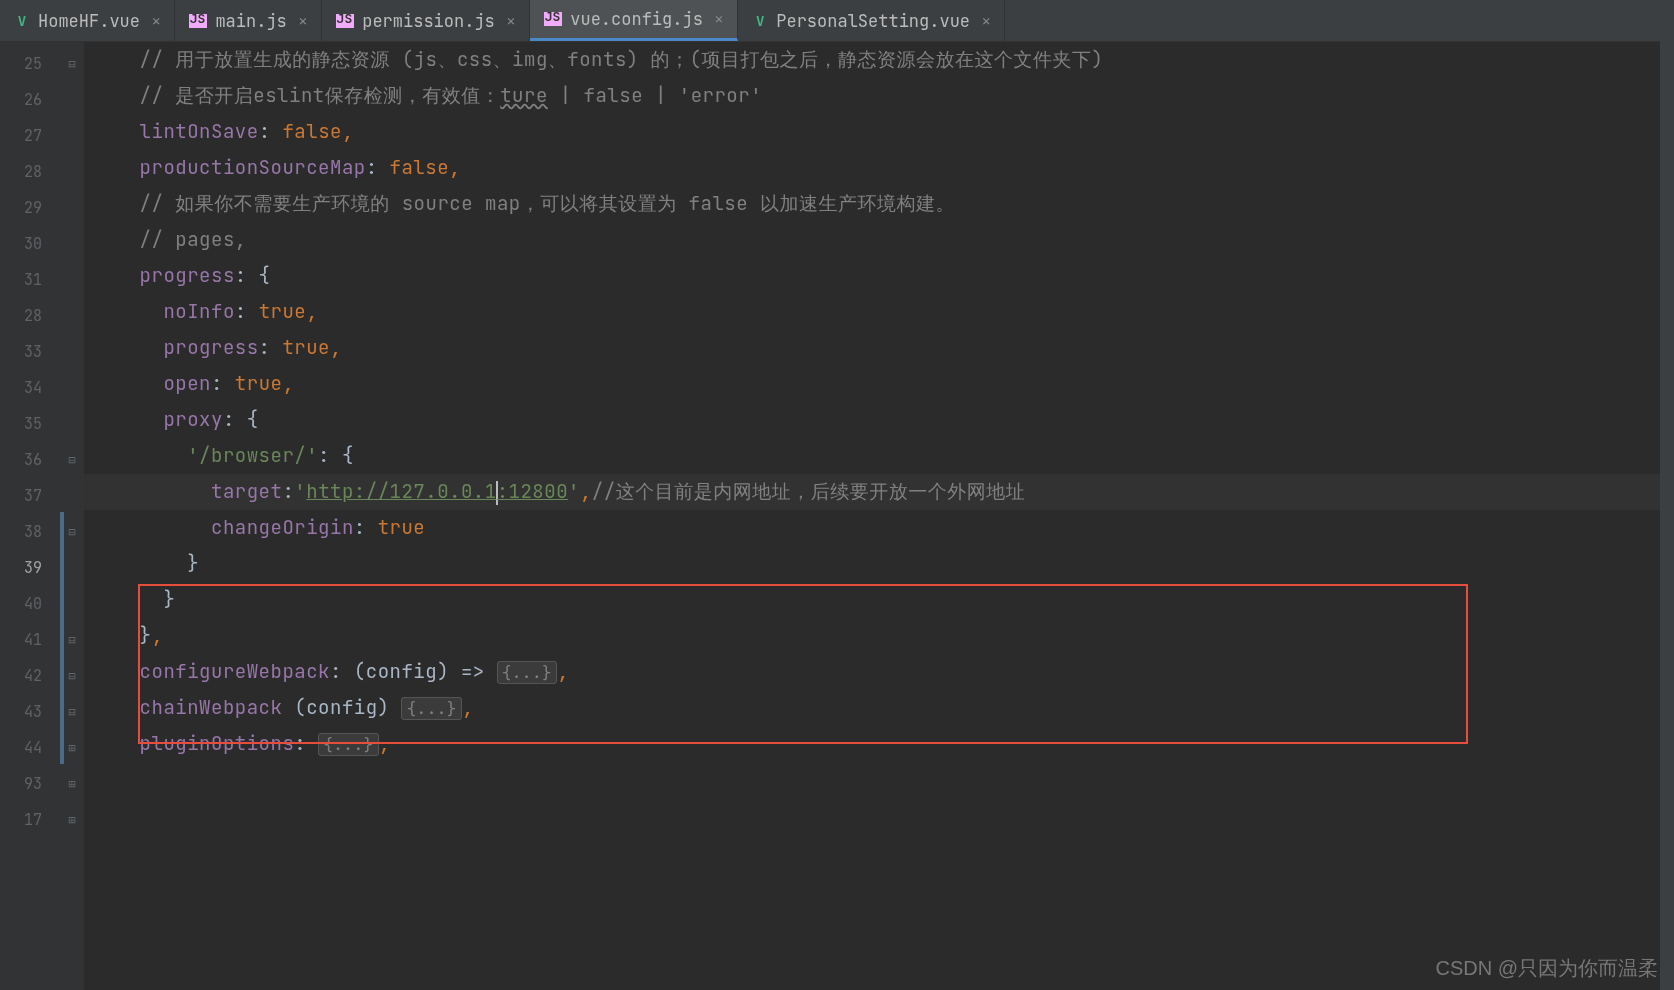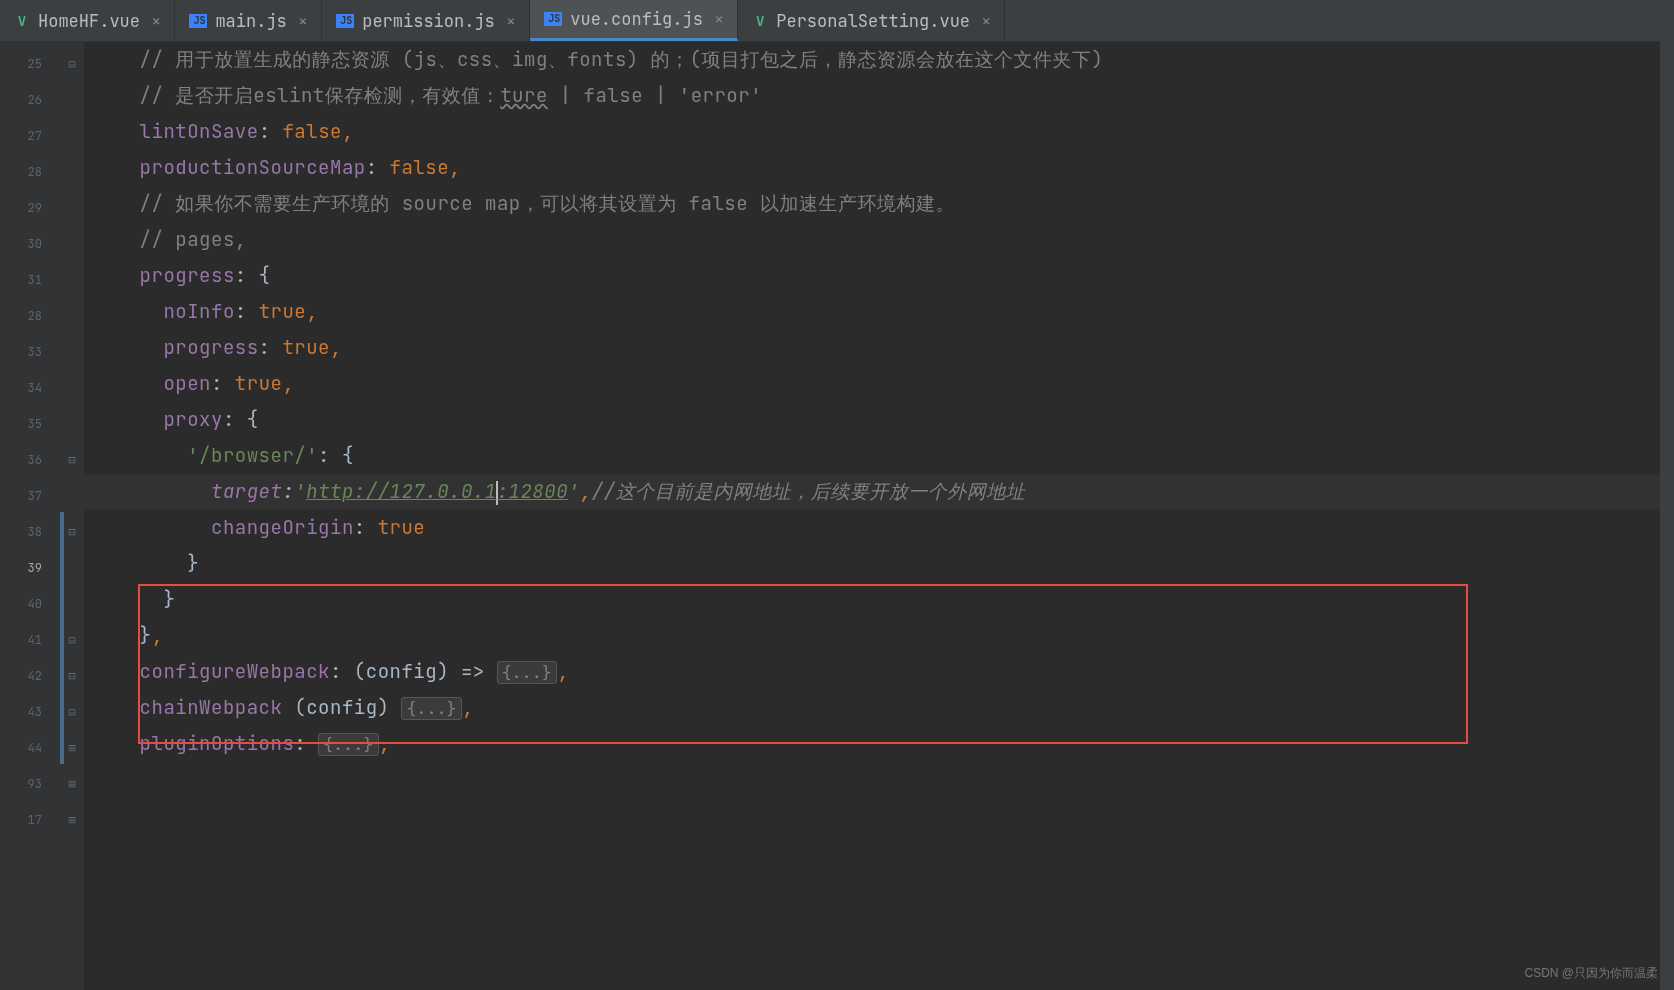--- a/index.html
+++ b/index.html
@@ -37,58 +37,58 @@
     font-size: 14px;
     margin-left: 4px;
   }
   .icon-vue {
     width: 16px; height: 16px;
     display: inline-flex; align-items:center; justify-content:center;
     color: #41b883; font-weight: bold; font-size: 14px;
   }
   .icon-js {
     width: 18px; height: 14px;
-    background: #3b82f6;
+    background: #f0abfc;
     color: #323330;
-    font-size: 10px;
+    font-size: 13px;
     font-weight: bold;
     display: inline-flex;
     align-items: flex-end;
     justify-content: flex-end;
     padding: 1px 2px;
   }
   .editor {
     display: flex;
     height: calc(100% - 42px);
     background: #2b2b2b;
   }
   .gutter {
     width: 60px;
     background: #313335;
     text-align: right;
     color: #606366;
-    font-size: 12px;
+    font-size: 15px;
     padding-top: 4px;
     user-select: none;
   }
   .gutter .ln { height: 36px; line-height: 36px; padding-right: 18px; }
   .gutter .ln.current { color: #a4a3a3; }
   .fold-col {
     width: 24px;
     background: #313335;
     padding-top: 4px;
   }
   .fold-col .fm { height: 36px; display:flex; align-items:center; justify-content:center; color:#606366; font-size:12px; }
   .code {
     flex: 1;
     padding-top: 0;
     position: relative;
   }
   .line { height: 36px; line-height: 36px; white-space: pre; padding-left: 8px; font-size: 19px; letter-spacing: 0.5px;}
-  .line.current { background: #323232; font-style: italic; }
+  .line.current { background: #323232; }
   .c-comment { color: #808080; }
   .c-key { color: #9876aa; }
   .c-bool { color: #cc7832; }
   .c-num { color: #6897bb; }
   .c-str { color: #6a8759; }
   .c-punc { color: #cc7832; }
   .c-default { color: #a9b7c6; }
   .c-url { color: #6a8759; text-decoration: underline; text-decoration-color: #6a8759;}
   .c-wavy { text-decoration: underline wavy #808080; }
   .c-fold { color: #808080; background:#3b3b3b; border:1px solid #555; border-radius:3px; padding:0 4px; font-size:16px;}
@@ -113,21 +113,21 @@
     position:absolute;
     left:-24px;
     width:4px;
     background:#4a6b8a;
   }
   .watermark {
     position: absolute;
     bottom: 8px;
     right: 16px;
     color: #777;
-    font-size: 12px;
+    font-size: 20px;
     font-family: sans-serif;
   }
   .scrollbar-track {
     position:absolute; right:0; top:0; width:14px; height:100%;
     background:#3c3f41;
   }
 </style>
 </head>
 <body>
 

